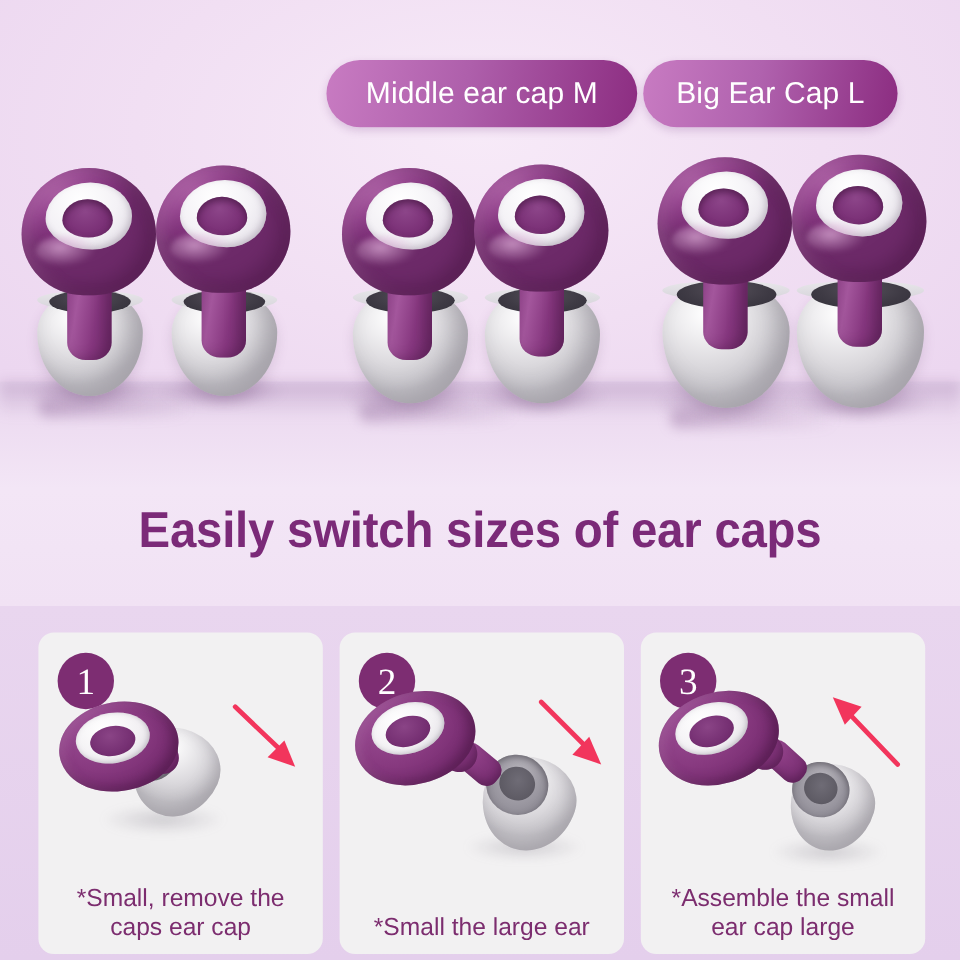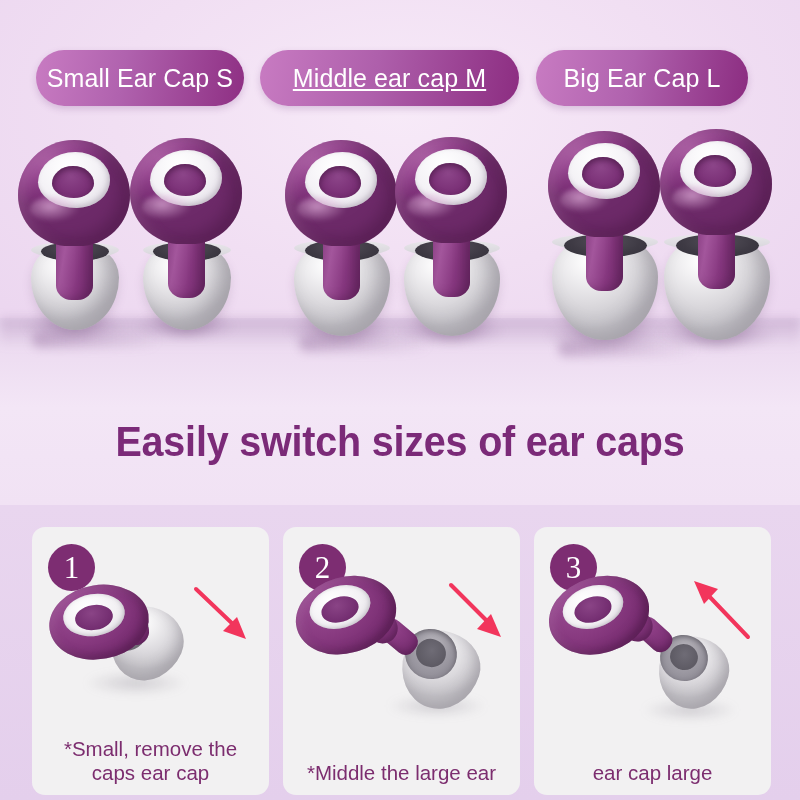--- a/index.html
+++ b/index.html
@@ -33,21 +33,21 @@
     position:absolute; left:0; top:50px; width:800px; height:58px;
   }
   .pill {
     position:absolute; height:56px; border-radius:28px;
     display:flex; align-items:center; justify-content:center;
     color:#fff; letter-spacing:.1px;
     font-size:25px; font-weight:400;
     box-shadow: 0 3px 7px rgba(120,60,130,.22);
   }
   .pill-s { left:36px;  width:208px; background:linear-gradient(100deg,#c87bc2 0%,#b062ae 42%,#8e2f83 100%); }
-  .pill-m { left:260px; width:259px; background:linear-gradient(100deg,#c87bc2 0%,#ae5fab 45%,#8c2d81 100%);text-decoration:underline; }
+  .pill-m { left:272px; width:259px; background:linear-gradient(100deg,#c87bc2 0%,#ae5fab 45%,#8c2d81 100%); }
   .pill-l { left:536px; width:212px; background:linear-gradient(100deg,#c87bc2 0%,#b062ae 45%,#8b2c80 100%); }
 
   
   .bud-group { position:absolute; top:140px; }
   .g1 { left:14px;  }
   .g2 { left:281px; }
   .g3 { left:544px; }
 
   .bud {
     position:absolute; width:120px; height:215px;
@@ -211,23 +211,20 @@
   }
 </style>
 </head>
 <body>
 
 <div class="top-section">
   <div class="surface"></div>
   <div class="horizon-shadow"></div>
 
   <div class="pill-row">
-    <div class="pill pill-s">
-      <span>Small Ear Cap S</span>
-    </div>
     <div class="pill pill-m">
       <span>Middle ear cap M</span>
     </div>
     <div class="pill pill-l">
       <span>Big Ear Cap L</span>
     </div>
   </div>
 
   <div class="bud-group g1">
     <div class="cast" style="left:18px; top:192px; width:128px;"></div>
@@ -369,21 +366,21 @@
       <div class="d-ring" style="left:26px; top:19px; width:62px; height:42px; transform:rotate(-16deg);"></div>
       <div class="d-hole" style="left:38px; top:30px; width:38px; height:25px; transform:rotate(-16deg);"></div>
 
       <svg class="arrow" style="left:162px; top:14px;" width="64" height="64" viewBox="0 0 64 64">
         <line x1="6" y1="4" x2="46" y2="44" stroke="#f2355c" stroke-width="4" stroke-linecap="round"></line>
         <polygon points="56,56 32,48 46,33" fill="#f2355c"></polygon>
       </svg>
     </div>
 
     <div class="caption">
-      <span>*Middle the large ear</span><br>
+      <span>*Small the large ear</span><br>
     </div>
   </div>
 
   <div class="card c3">
     <div class="badge">3</div>
 
     <div class="diagram">
       <div class="d-shadow" style="left:108px; top:132px; width:96px; height:22px;"></div>
 
       <div class="d-cap" style="left:124px; top:70px; width:70px; height:72px; transform:rotate(16deg);"></div>
@@ -398,18 +395,18 @@
       <div class="d-ring" style="left:28px; top:19px; width:62px; height:42px; transform:rotate(-17deg);"></div>
       <div class="d-hole" style="left:40px; top:30px; width:38px; height:25px; transform:rotate(-17deg);"></div>
 
       <svg class="arrow" style="left:152px; top:8px;" width="72" height="72" viewBox="0 0 72 72">
         <line x1="62" y1="62" x2="20" y2="18" stroke="#f2355c" stroke-width="4" stroke-linecap="round"></line>
         <polygon points="8,6 32,14 18,29" fill="#f2355c"></polygon>
       </svg>
     </div>
 
     <div class="caption">
-      <br>
+      <span>*Assemble the small</span><br>
       <span>ear cap large</span>
     </div>
   </div>
 
 </div>
 
 </body></html>

